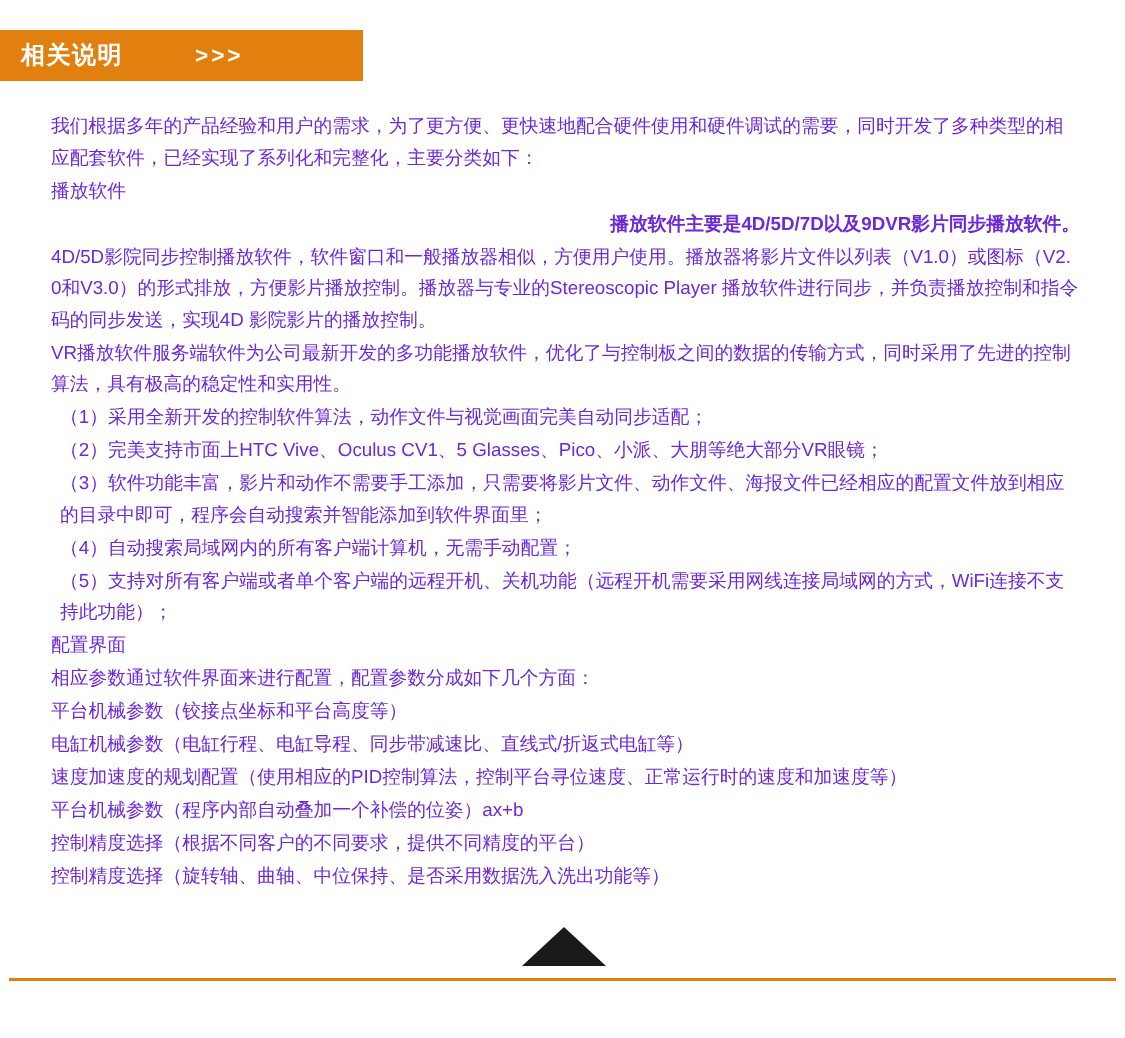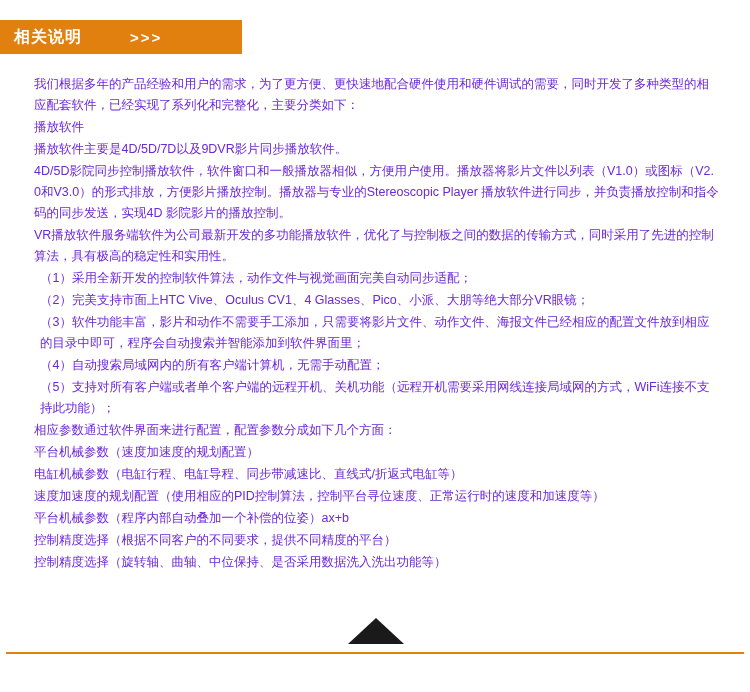--- a/index.html
+++ b/index.html
@@ -58,21 +58,22 @@
   }
   .para {
     font-size: 12.5px;
     line-height: 21px;
     color: #6d28d9;
     margin: 0 0 1px 0;
     text-align: left;
     word-break: break-all;
   }
   .para.bold {
-    font-weight: normal;
+    font-weight: bold;
+    text-align: right;
   }
   .para.indent {
     text-indent: 0;
     padding-left: 6px;
   }
   
   .footer-rule {
     position: absolute;
     left: 6px;
     top: 652px;
@@ -101,26 +102,27 @@
     <span class="header-arrows">&gt;&gt;&gt;</span>
   </div>
 
   <div class="content">
     <p class="para">我们根据多年的产品经验和用户的需求，为了更方便、更快速地配合硬件使用和硬件调试的需要，同时开发了多种类型的相应配套软件，已经实现了系列化和完整化，主要分类如下：</p>
     <p class="para">播放软件</p>
     <p class="para bold">播放软件主要是4D/5D/7D以及9DVR影片同步播放软件。</p>
     <p class="para">4D/5D影院同步控制播放软件，软件窗口和一般播放器相似，方便用户使用。播放器将影片文件以列表（V1.0）或图标（V2.0和V3.0）的形式排放，方便影片播放控制。播放器与专业的Stereoscopic Player 播放软件进行同步，并负责播放控制和指令码的同步发送，实现4D 影院影片的播放控制。</p>
     <p class="para">VR播放软件服务端软件为公司最新开发的多功能播放软件，优化了与控制板之间的数据的传输方式，同时采用了先进的控制算法，具有极高的稳定性和实用性。</p>
     <p class="para indent">（1）采用全新开发的控制软件算法，动作文件与视觉画面完美自动同步适配；</p>
-    <p class="para indent">（2）完美支持市面上HTC Vive、Oculus CV1、4 Glasses、Pico、小派、大朋等绝大部分VR眼镜；</p>
+    <p class="para indent">（2）完美支持市面上HTC Vive、Oculus CV1、5 Glasses、Pico、小派、大朋等绝大部分VR眼镜；</p>
     <p class="para indent">（3）软件功能丰富，影片和动作不需要手工添加，只需要将影片文件、动作文件、海报文件已经相应的配置文件放到相应的目录中即可，程序会自动搜索并智能添加到软件界面里；</p>
     <p class="para indent">（4）自动搜索局域网内的所有客户端计算机，无需手动配置；</p>
     <p class="para indent">（5）支持对所有客户端或者单个客户端的远程开机、关机功能（远程开机需要采用网线连接局域网的方式，WiFi连接不支持此功能）；</p>
+    <p class="para">配置界面</p>
     <p class="para">相应参数通过软件界面来进行配置，配置参数分成如下几个方面：</p>
-    <p class="para">平台机械参数（速度加速度的规划配置）</p>
+    <p class="para">平台机械参数（铰接点坐标和平台高度等）</p>
     <p class="para">电缸机械参数（电缸行程、电缸导程、同步带减速比、直线式/折返式电缸等）</p>
     <p class="para">速度加速度的规划配置（使用相应的PID控制算法，控制平台寻位速度、正常运行时的速度和加速度等）</p>
     <p class="para">平台机械参数（程序内部自动叠加一个补偿的位姿）ax+b</p>
     <p class="para">控制精度选择（根据不同客户的不同要求，提供不同精度的平台）</p>
     <p class="para">控制精度选择（旋转轴、曲轴、中位保持、是否采用数据洗入洗出功能等）</p>
   </div>
 
   <div class="footer-triangle"></div>
   <div class="footer-rule"></div>
 

